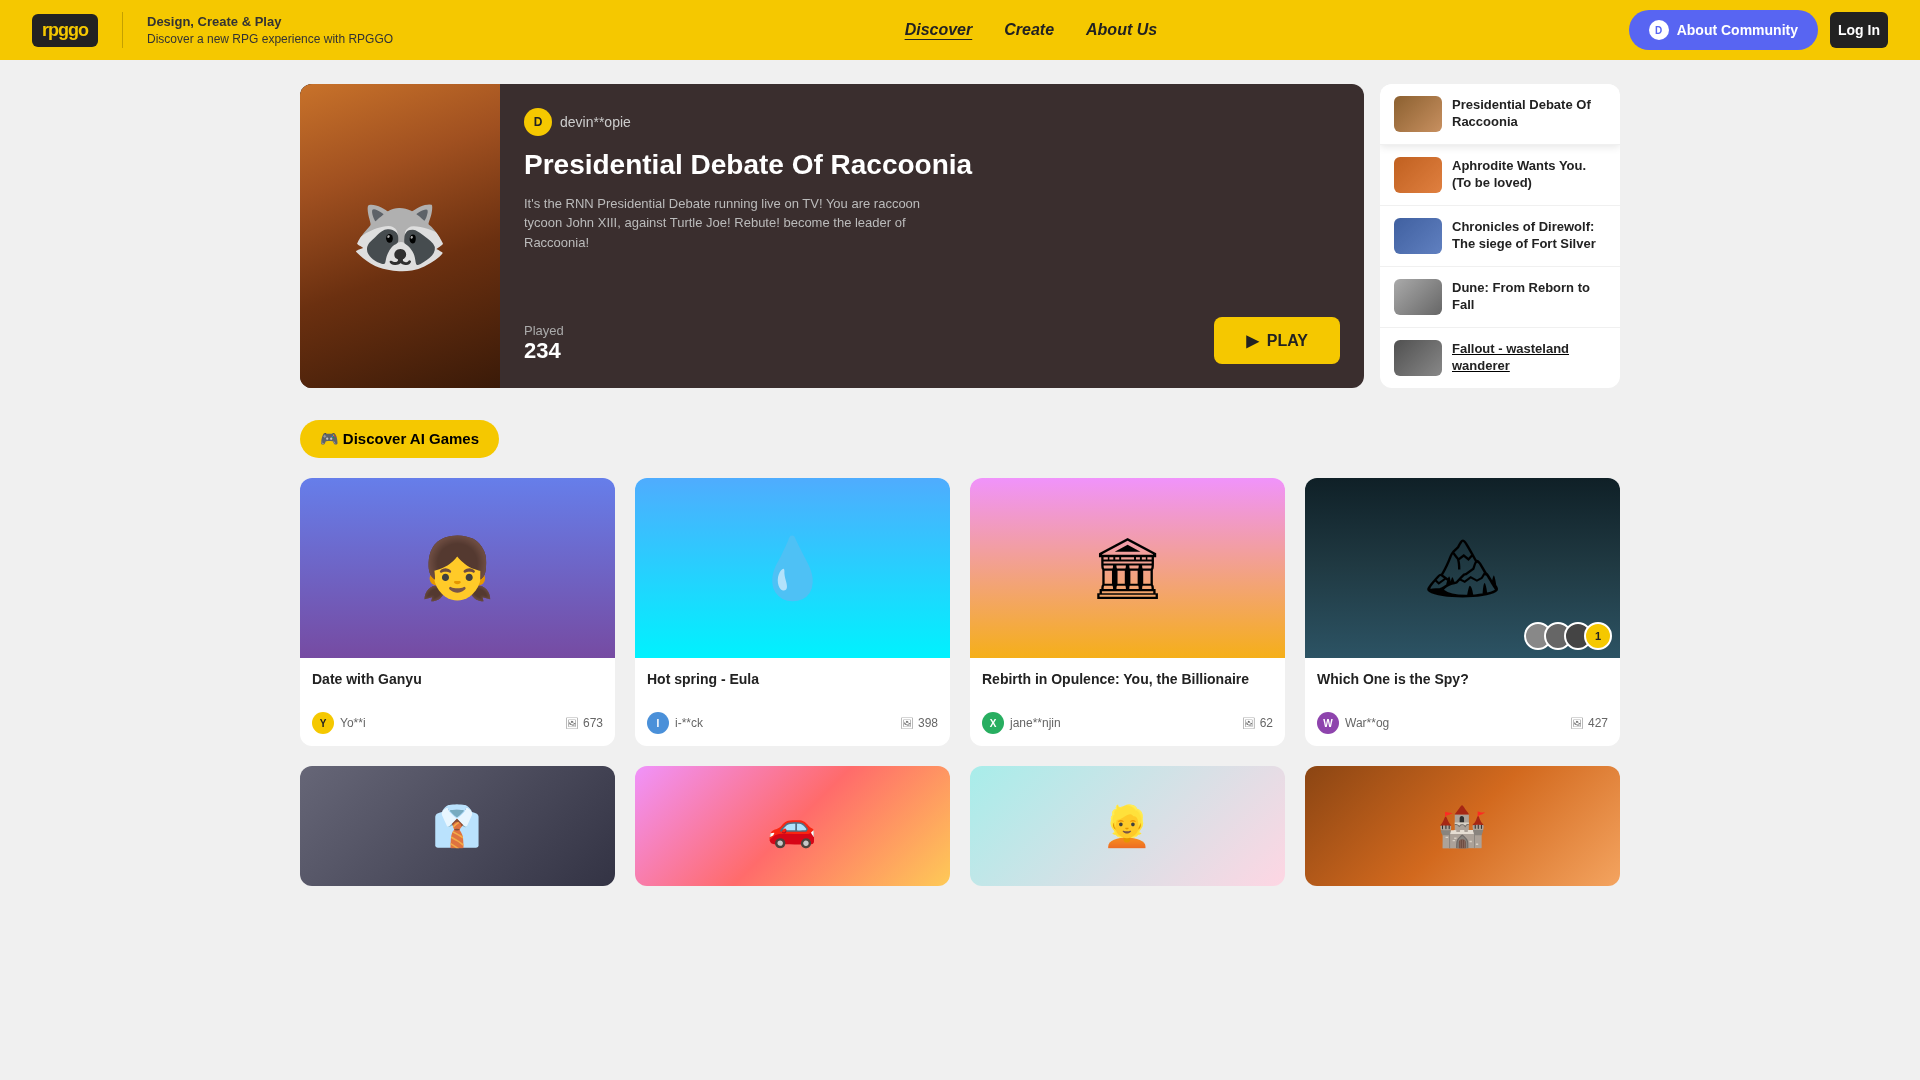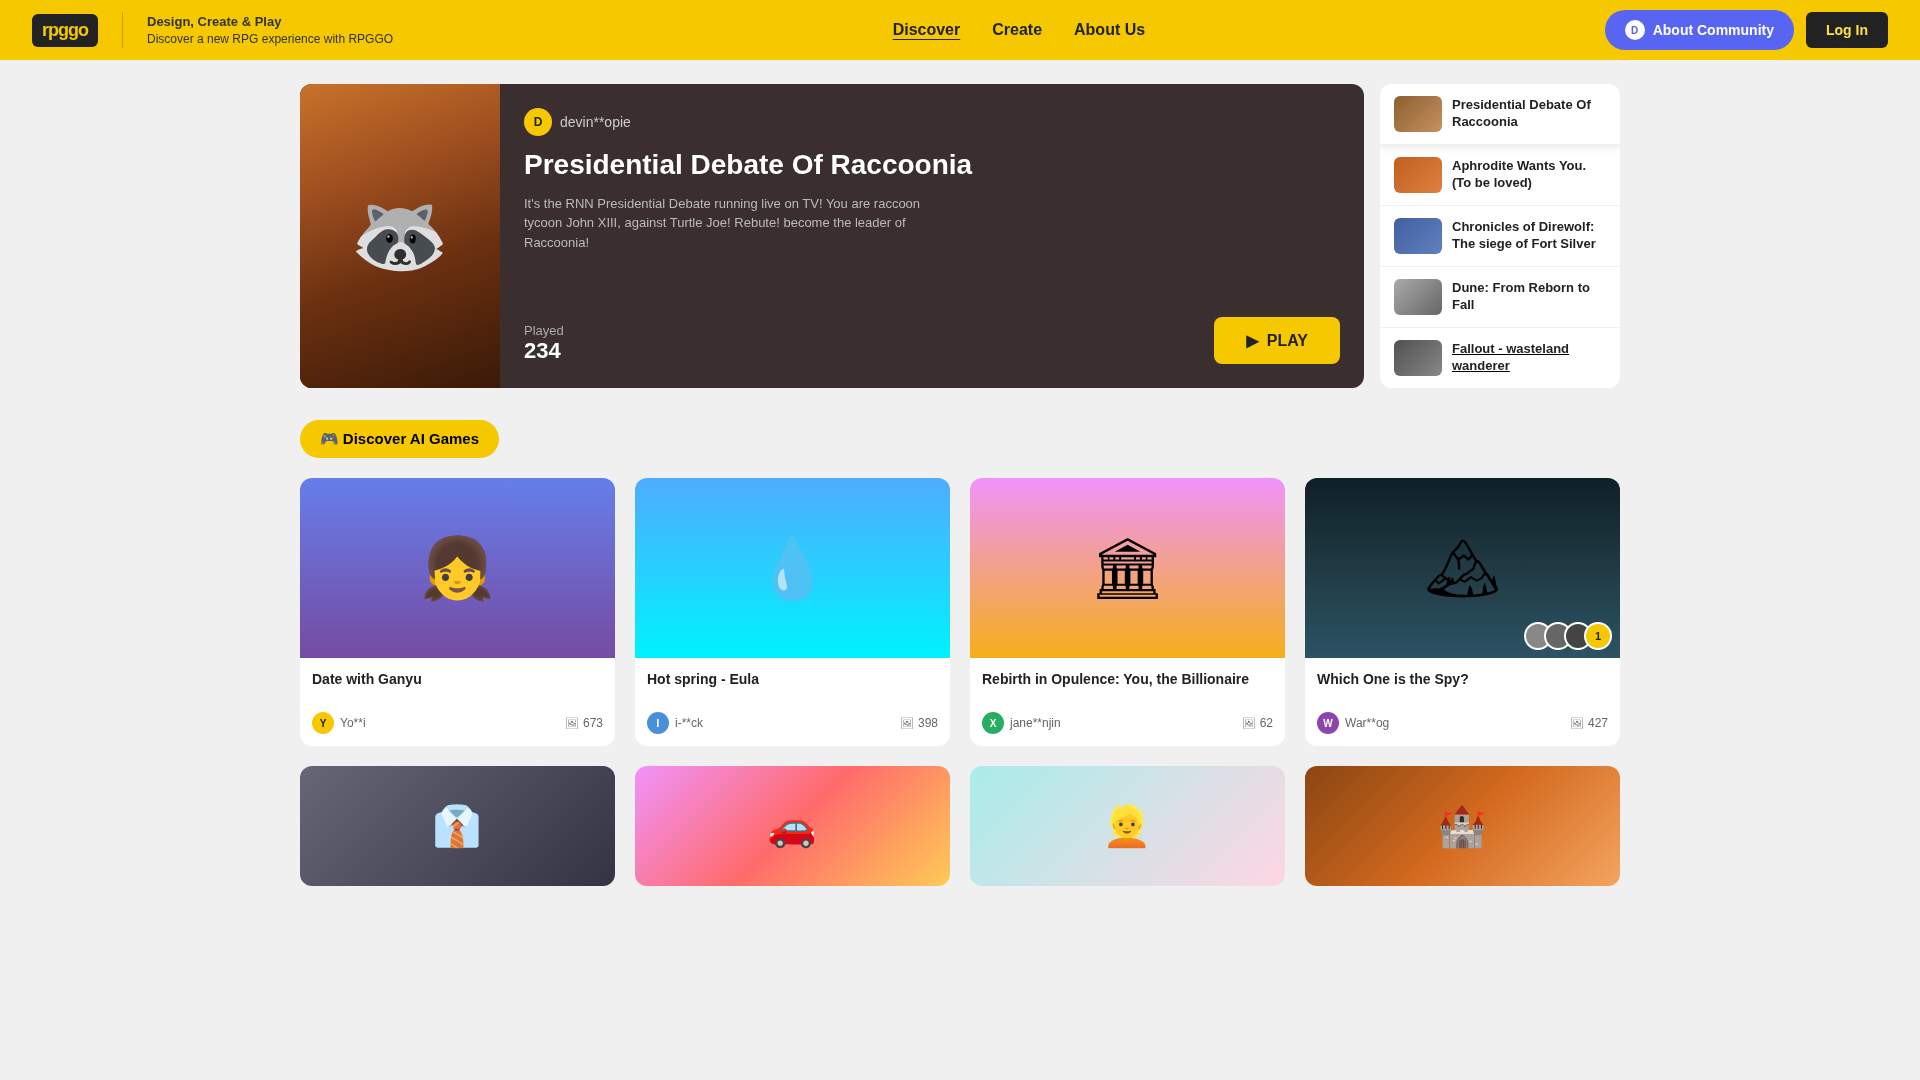--- a/index.html
+++ b/index.html
@@ -33,40 +33,40 @@
     }
     .logo-divider {
       width: 1px;
       height: 36px;
       background: rgba(0,0,0,0.2);
       margin: 0 12px;
     }
     .logo-text { font-size: 12px; color: #333; line-height: 1.4; }
     .logo-text strong { display: block; font-size: 13px; }
     .nav { display: flex; align-items: center; gap: 32px; flex: 1; justify-content: center; }
-    .nav-item { font-size: 16px; font-weight: 600; color: #222; cursor: pointer; text-decoration: none; }
+    .nav-item { font-size: 16px; font-weight: 600; color: #222; cursor: pointer; text-decoration: none; font-style: italic; }
     .nav-item.active { text-decoration: underline; text-underline-offset: 4px; }
     .header-actions { display: flex; align-items: center; gap: 12px; margin-left: auto; }
     .join-community-btn {
       display: flex; align-items: center; gap: 8px;
       background: #5865f2; color: white;
       border: none; border-radius: 24px;
       padding: 10px 20px; font-size: 14px; font-weight: 600;
       cursor: pointer;
     }
     .discord-icon {
       width: 20px; height: 20px;
       background: white; border-radius: 50%;
       display: flex; align-items: center; justify-content: center;
       font-size: 10px; color: #5865f2; font-weight: 900;
     }
     .login-btn {
-      background: #222; color: #fde047;
+      background: #222; color: #ffffff;
       border: none; border-radius: 6px;
-      padding: 10px 20px; font-size: 14px; font-weight: 600;
+      padding: 10px 8px; font-size: 14px; font-weight: 600;
       cursor: pointer;
     }
 
     
     .main { padding: 24px 300px 24px 300px; max-width: 1920px; }
 
     
     .hero-section {
       display: flex;
       gap: 16px;

